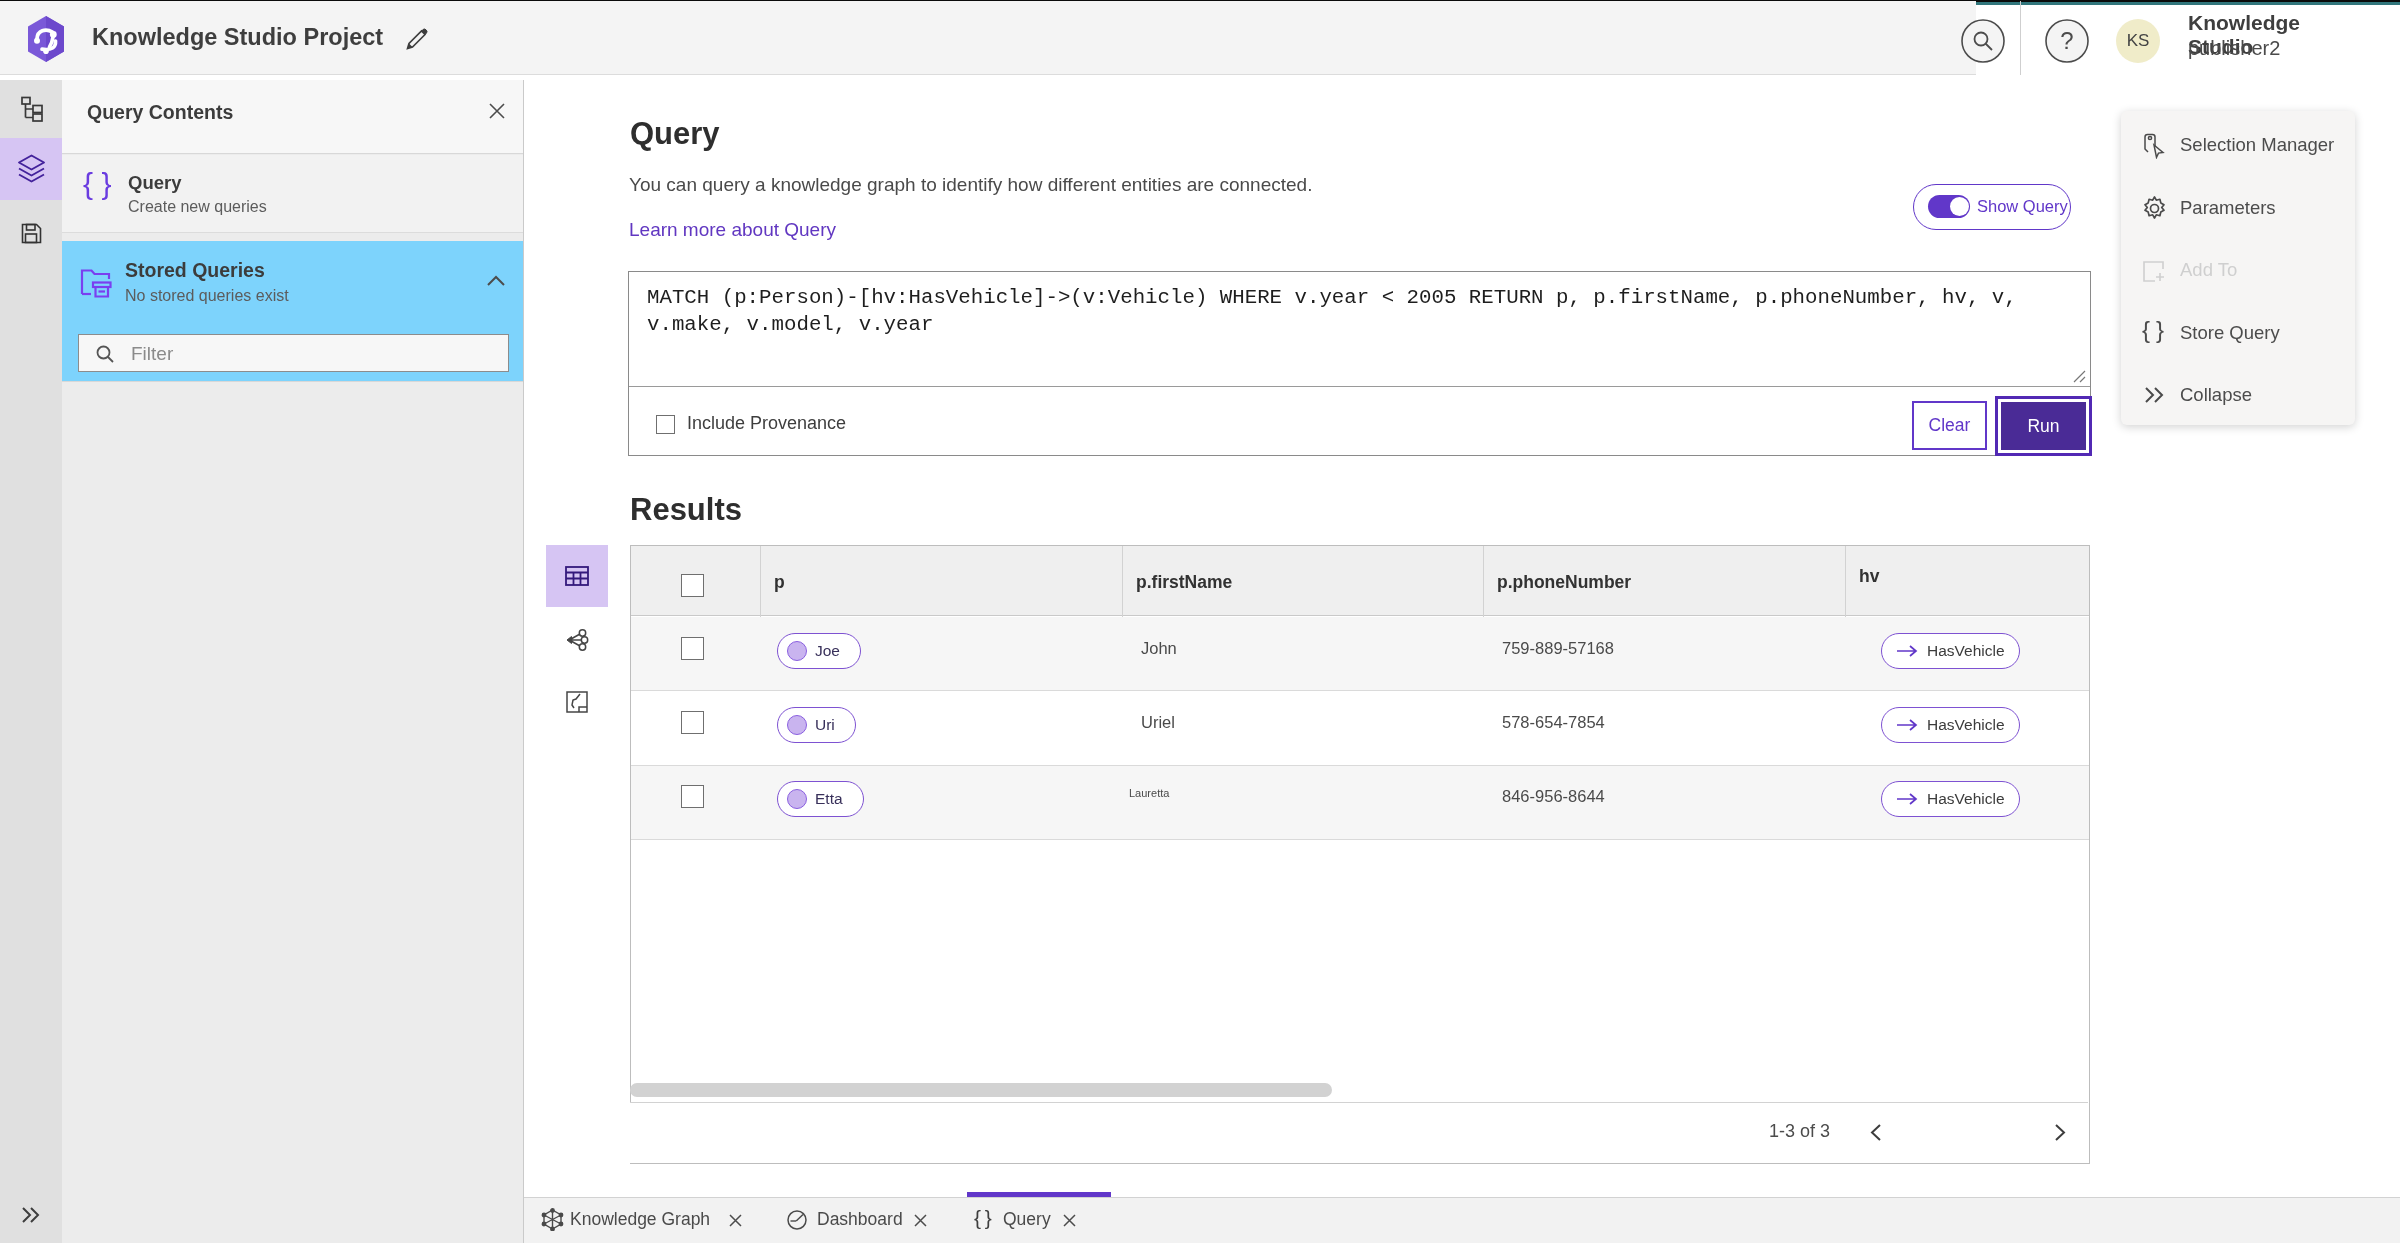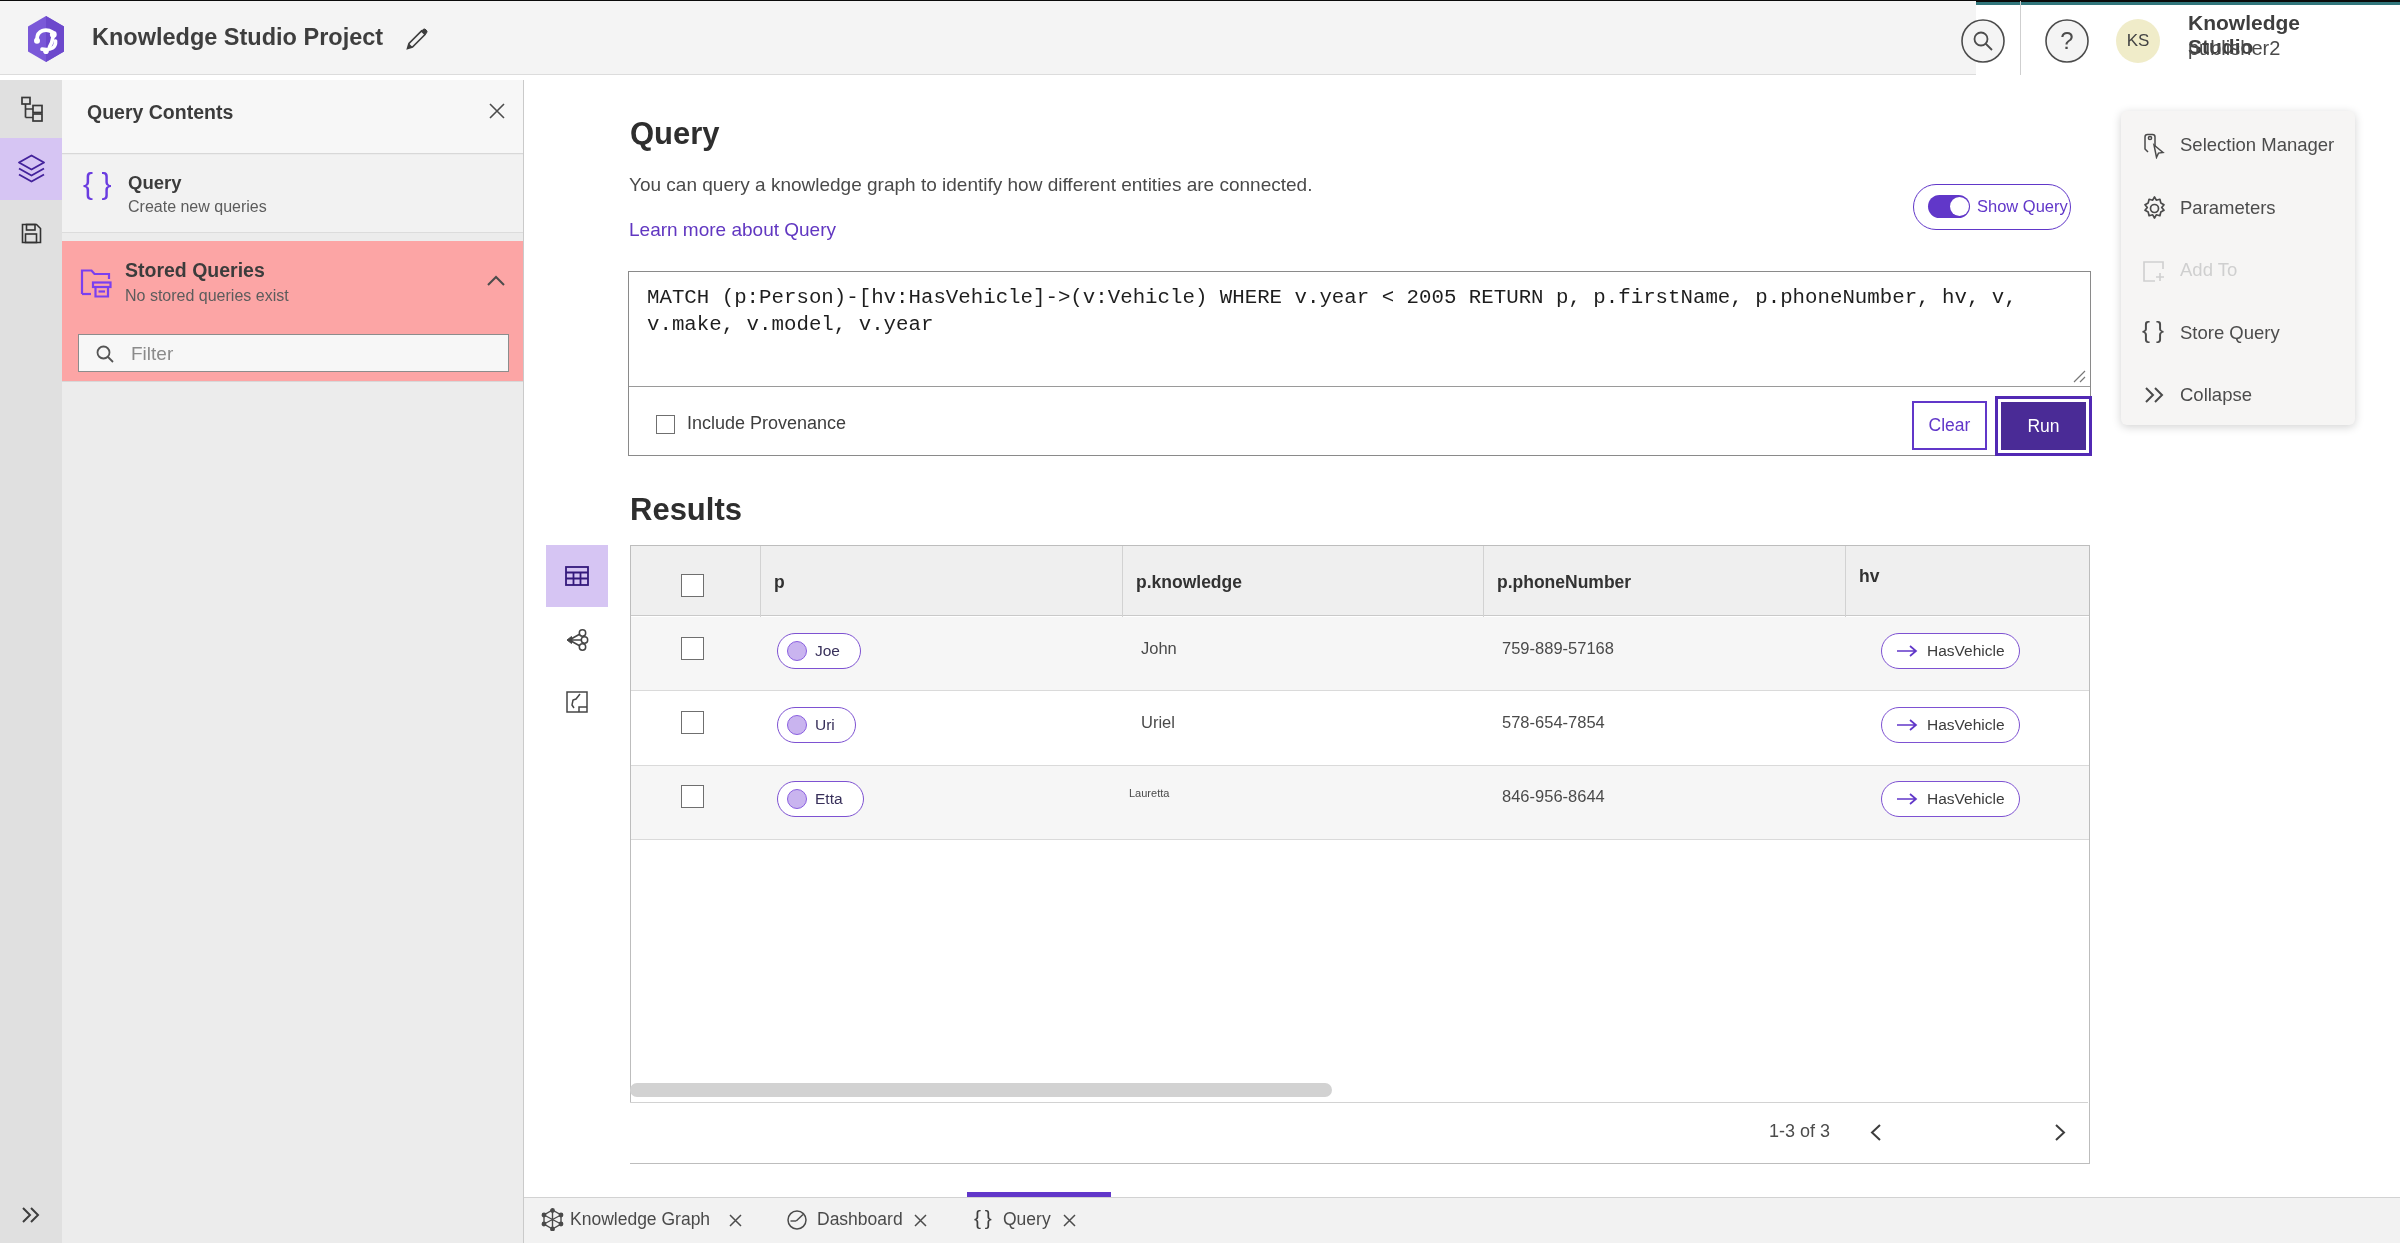--- a/index.html
+++ b/index.html
@@ -93,21 +93,21 @@
     <div class="abs" style="left:25px;top:21px;font-size:19.5px;font-weight:bold;color:#3c3c3c;">Query Contents</div>
     <svg class="abs" style="left:426px;top:22px;" width="18" height="18" viewBox="0 0 18 18">
       <path d="M2,2 L16,16 M16,2 L2,16" stroke="#4c4c4c" stroke-width="1.6"></path>
     </svg>
   </div>
   <div class="abs" style="left:0;top:75px;width:461px;height:78px;background:#f2f2f2;border-bottom:1px solid #dcdcdc;">
     <div class="abs" style="left:21px;top:12px;font-size:30px;color:#6a3ce0;font-weight:normal;letter-spacing:3px;">{ }</div>
     <div class="abs" style="left:66px;top:17px;font-size:18.5px;font-weight:bold;color:#3c3c3c;">Query</div>
     <div class="abs" style="left:66px;top:43px;font-size:16px;color:#5c5c5c;">Create new queries</div>
   </div>
-  <div class="abs" style="left:0;top:161px;width:461px;height:141px;background:#fca5a5;border-bottom:1px solid #d8d8d8;">
+  <div class="abs" style="left:0;top:161px;width:461px;height:141px;background:#7dd3fc;border-bottom:1px solid #d8d8d8;">
 
     <svg class="abs" style="left:18px;top:26px;" width="35" height="34" viewBox="0 0 35 34">
       <g fill="none" stroke="#7a3ff0" stroke-width="2.2">
         <path d="M2,27 V3.5 h9.5 l3,3.5 h14.5 V12"></path>
         <path d="M2,27 h9"></path>
         <rect x="13" y="15.5" width="17.5" height="4.5"></rect>
         <path d="M15.5,20 v9.5 h12.5 v-9.5"></path>
         <path d="M18.5,24.5 h6.5"></path>
       </g>
     </svg>
@@ -179,21 +179,21 @@
     <path d="M14,3 l-4,5 -3,1 -1,5 2,3"></path>
     <path d="M13,21 v-5 h8"></path>
   </g>
 </svg>
 
 <div class="abs" style="left:630px;top:545px;width:1460px;height:619px;border:1px solid #bdbdbd;background:#fff;">
 
   <div class="abs" style="left:0;top:0;width:1458px;height:70px;background:#efefef;border-bottom:1px solid #c9c9c9;"></div>
   <div class="abs" style="left:50px;top:28px;width:23px;height:23px;border:1.5px solid #6f6f6f;background:#fff;"></div>
   <div class="abs" style="left:143px;top:26px;font-size:17.5px;font-weight:bold;color:#323232;">p</div>
-  <div class="abs" style="left:505px;top:26px;font-size:17.5px;font-weight:bold;color:#323232;">p.knowledge</div>
+  <div class="abs" style="left:505px;top:26px;font-size:17.5px;font-weight:bold;color:#323232;">p.firstName</div>
   <div class="abs" style="left:866px;top:26px;font-size:17.5px;font-weight:bold;color:#323232;">p.phoneNumber</div>
   <div class="abs" style="left:1228px;top:20px;font-size:17.5px;font-weight:bold;color:#323232;">hv</div>
 
   <div class="abs" style="left:129px;top:0;width:1px;height:293px;background:#d2d2d2;"></div>
   <div class="abs" style="left:491px;top:0;width:1px;height:293px;background:#d2d2d2;"></div>
   <div class="abs" style="left:852px;top:0;width:1px;height:293px;background:#d2d2d2;"></div>
   <div class="abs" style="left:1214px;top:0;width:1px;height:293px;background:#d2d2d2;"></div>
 
   <div class="abs" style="left:0;top:71px;width:1458px;height:74px;background:#f6f6f6;border-bottom:1px solid #dadada;"></div>
   <div class="abs" style="left:0;top:145px;width:1458px;height:75px;background:#ffffff;border-bottom:1px solid #dadada;"></div>

